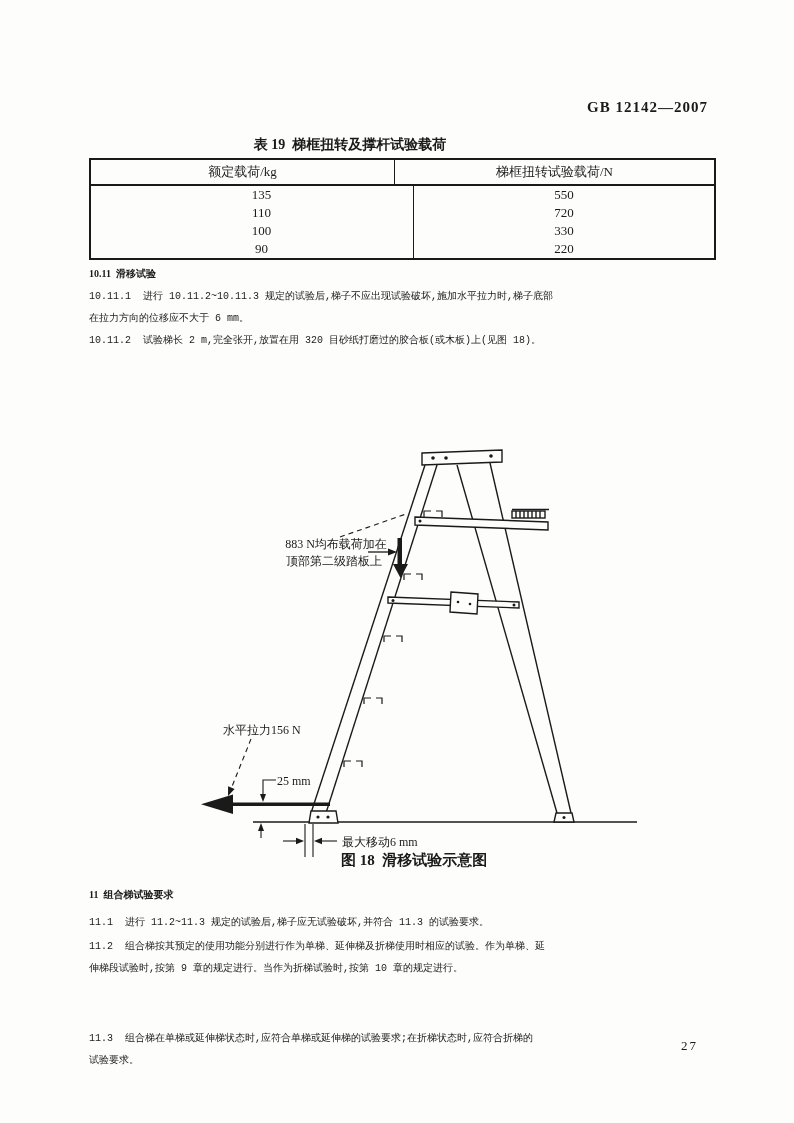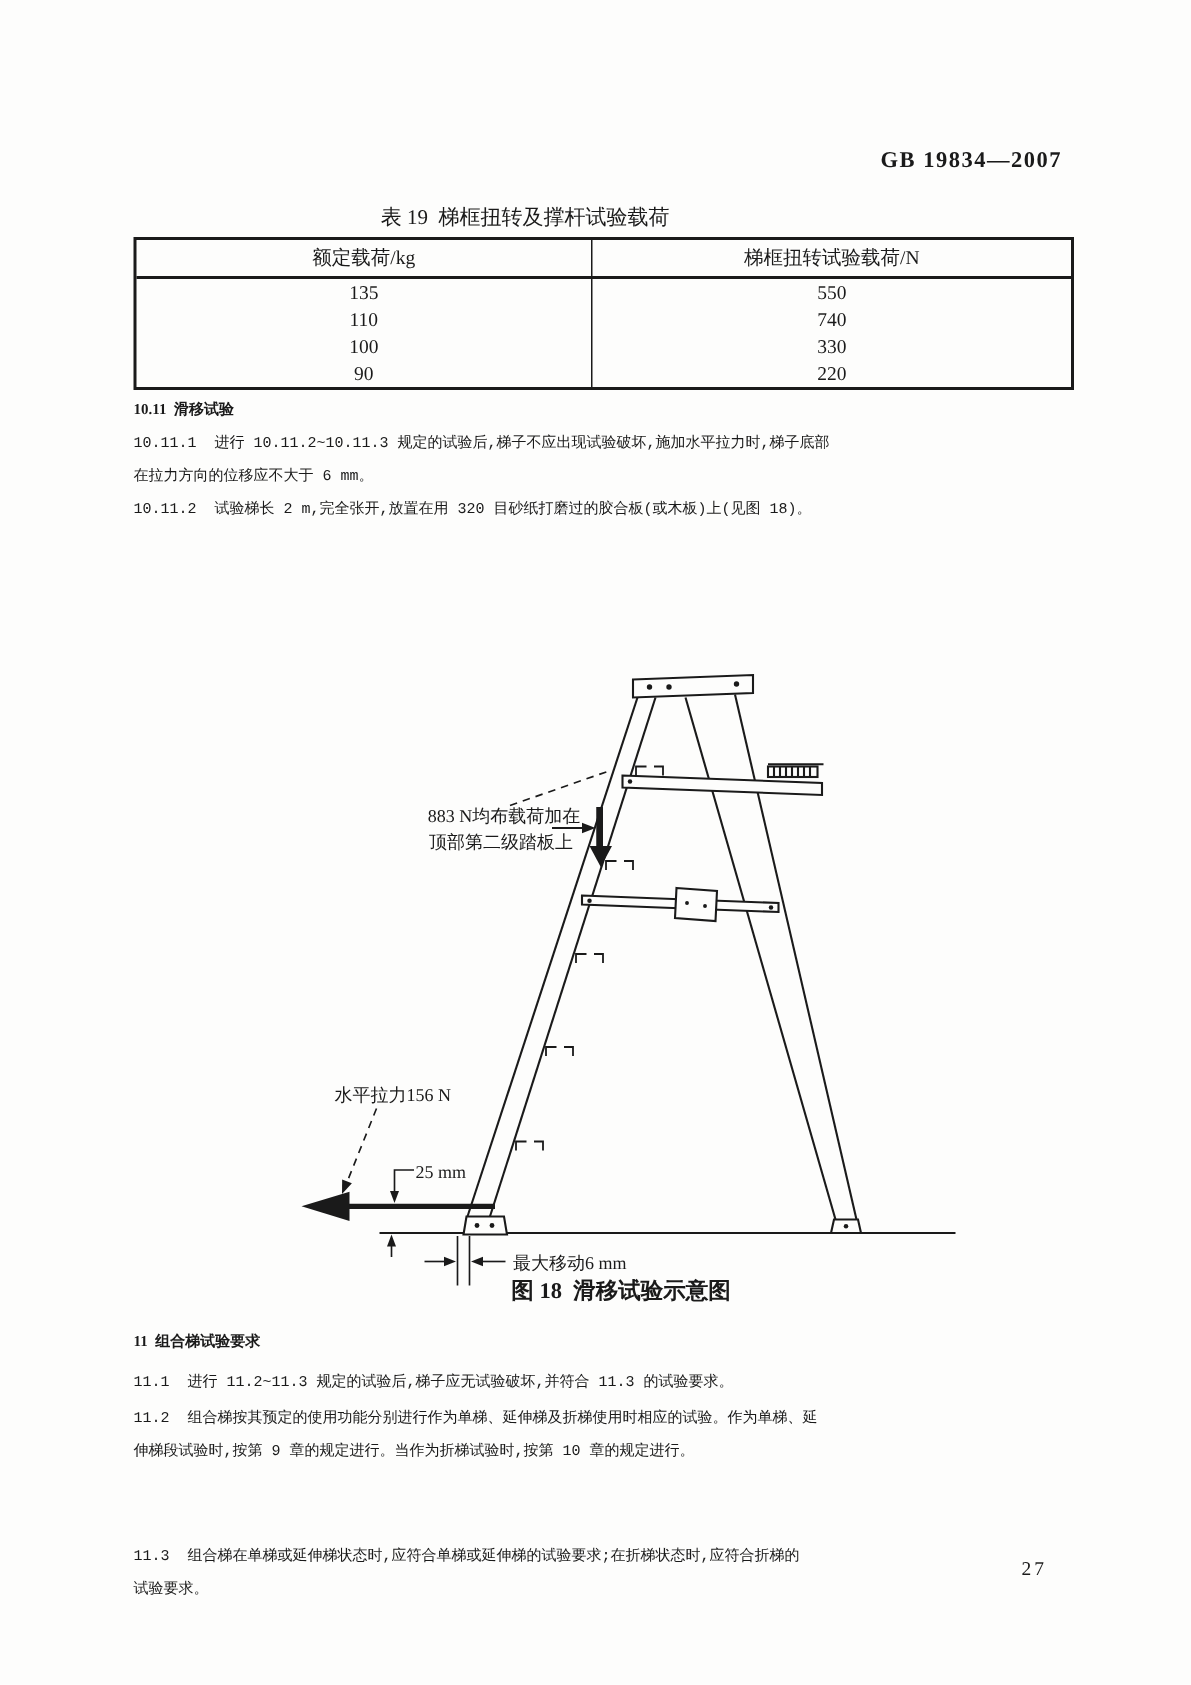--- a/index.html
+++ b/index.html
@@ -1,55 +1,55 @@
 <!DOCTYPE html>
 <html><head>
 <meta charset="utf-8">
 <style>
   html,body{margin:0;padding:0;}
   .page{position:relative;width:794px;height:1123px;background:#fdfdfc;overflow:hidden;
         font-family:"Liberation Serif","DejaVu Serif",serif;color:#1a1a1a;}
   .doc-number{position:absolute;top:99px;right:86px;font-weight:bold;font-size:15px;letter-spacing:1px;white-space:pre;}
-  .tbl-title{position:absolute;top:136px;left:0;width:700px;text-align:center;font-weight:normal;font-size:14px;white-space:pre;}
+  .tbl-title{position:absolute;top:136px;left:0;width:700px;text-align:center;font-weight:bold;font-size:14px;white-space:pre;}
   .tbl{position:absolute;left:89px;top:158px;width:623px;border:2px solid #1a1a1a;background:#fdfdfc;}
   .tbl-head{display:flex;height:24px;border-bottom:2px solid #1a1a1a;}
-  .tbl-row{display:flex;height:18px;}
+  .tbl-row{display:flex;height:18px;margin-left:19px;}
   .cell{display:flex;align-items:center;justify-content:center;font-size:13px;white-space:pre;text-align:center;}
   .cell.c-left{width:303px;border-right:1px solid #1a1a1a;}
   .cell.c-right{flex:1;}
   .tbl-head .cell{font-size:13px;}
   .para{position:absolute;left:89px;width:640px;}
   .ln{height:22px;line-height:22px;white-space:pre;font-size:10px;font-family:Liberation Mono, monospace;}
   .h{position:absolute;left:89px;height:22px;line-height:22px;white-space:pre;font-weight:bold;font-size:10px;}
   .fig-wrap{position:absolute;left:190px;top:445px;width:460px;height:428px;}
   .fig-caption{position:absolute;top:851px;left:114px;width:600px;text-align:center;font-weight:bold;font-size:15px;white-space:pre;}
   .page-number{position:absolute;top:1038px;left:681px;font-size:13px;letter-spacing:2px;white-space:pre;}
   svg text{font-family:"Liberation Serif","DejaVu Serif",serif;fill:#1a1a1a;font-size:12px;}
 </style>
 </head>
 <body>
 
 <div class="page">
 
-  <div class="doc-number">GB 19834—2007</div>
+  <div class="doc-number">GB 12142—2007</div>
 
   <div class="tbl-title">表 19  梯框扭转及撑杆试验载荷</div>
 
   <div class="tbl">
     <div class="tbl-head">
       <div class="cell c-left">额定载荷/kg</div>
       <div class="cell c-right">梯框扭转试验载荷/N</div>
     </div>
     <div class="tbl-row">
       <div class="cell c-left">135</div>
       <div class="cell c-right">550</div>
     </div>
     <div class="tbl-row">
       <div class="cell c-left">110</div>
-      <div class="cell c-right">740</div>
+      <div class="cell c-right">720</div>
     </div>
     <div class="tbl-row">
       <div class="cell c-left">100</div>
       <div class="cell c-right">330</div>
     </div>
     <div class="tbl-row">
       <div class="cell c-left">90</div>
       <div class="cell c-right">220</div>
     </div>
   </div>

